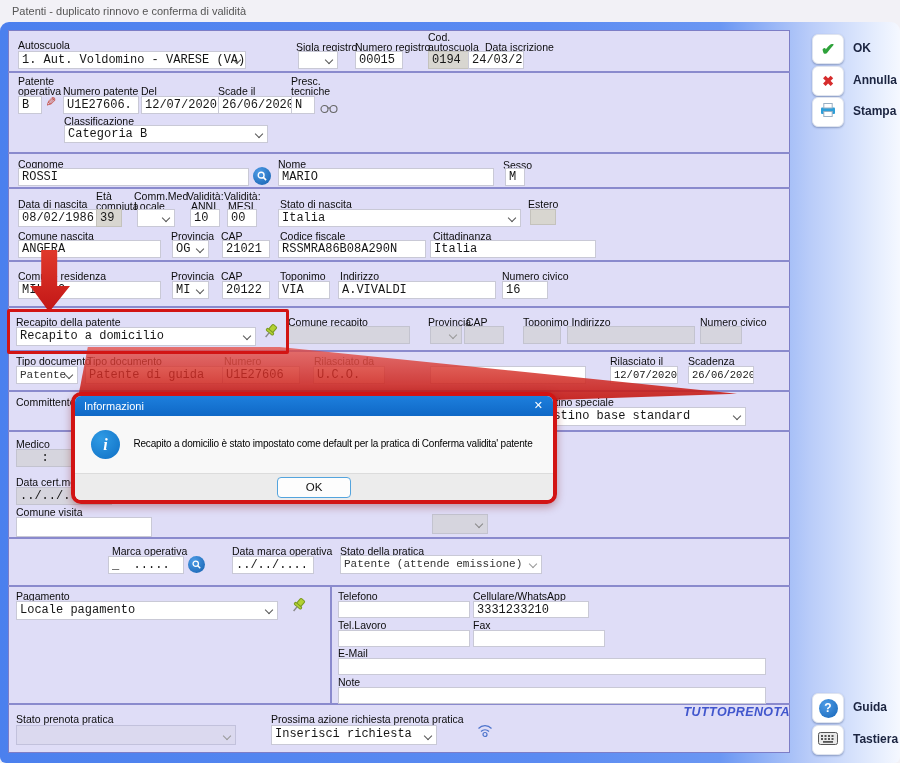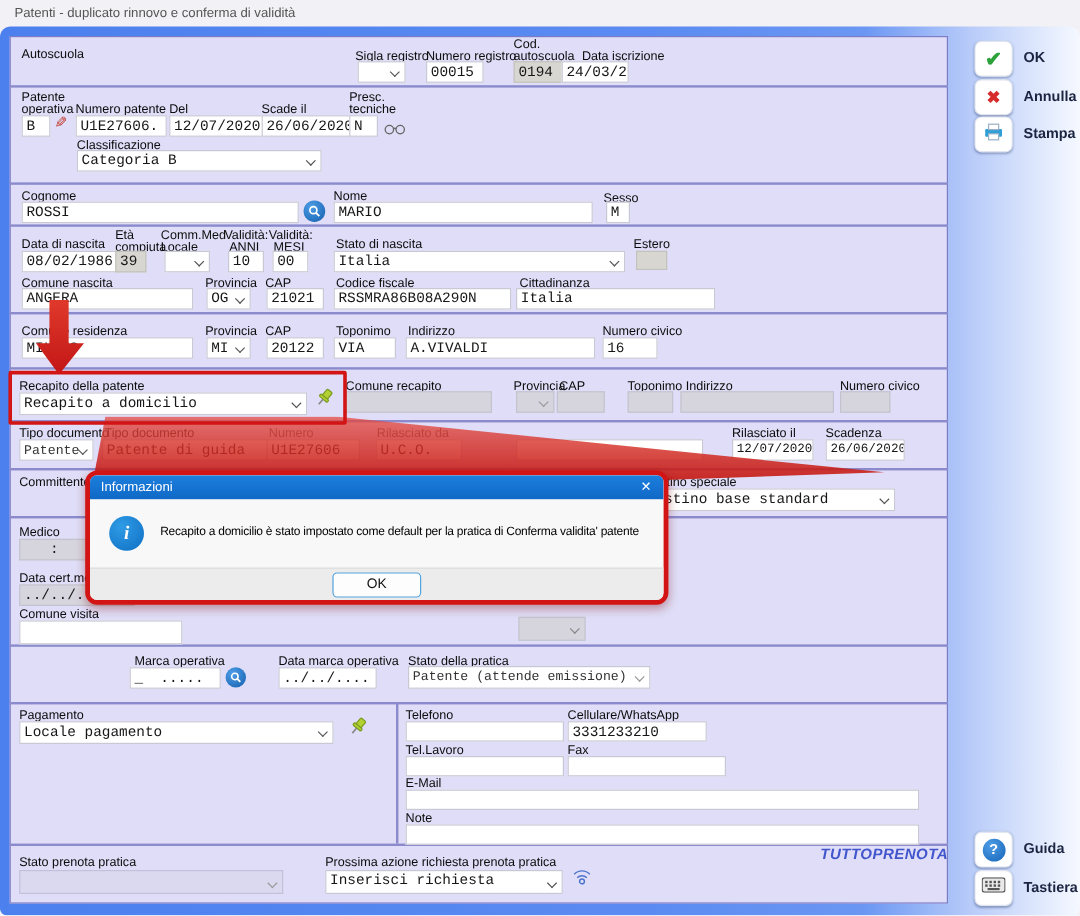--- a/index.html
+++ b/index.html
@@ -74,20 +74,21 @@
   <div class="hline" style="top:306px"></div>
   <div class="hline" style="top:350px"></div>
   <div class="hline" style="top:390px"></div>
   <div class="hline" style="top:430px"></div>
   <div class="hline" style="top:537px"></div>
   <div class="hline" style="top:585px"></div>
   <div class="hline" style="top:703px"></div>
   <div class="vline" style="left:330px;top:585px;height:118px"></div>
 
   <span class="lbl" style="left:18px;top:40px">Autoscuola</span>
+  <div class="dd" style="left:18px;top:51px;width:228px"><span>1. Aut. Voldomino - VARESE (VA)</span><i class="ch"></i></div>
   <span class="lbl" style="left:296px;top:42px">Sigla registro</span>
   <div class="dd" style="left:298px;top:51px;width:40px"><span></span><i class="ch"></i></div>
   <span class="lbl" style="left:355px;top:42px">Numero registro</span>
   <div class="fld" style="left:355px;top:51px;width:48px">00015</div>
   <span class="lbl" style="left:428px;top:32px">Cod.</span>
   <span class="lbl" style="left:428px;top:42px">autoscuola</span>
   <div class="fld dis" style="left:428px;top:51px;width:46px">0194</div>
   <span class="lbl" style="left:485px;top:42px">Data iscrizione</span>
   <div class="fld" style="left:468px;top:51px;width:56px">24/03/2023</div>
 
@@ -247,21 +248,21 @@
   <div class="fld" style="left:473px;top:630px;width:132px;height:17px"></div>
   <span class="lbl" style="left:338px;top:648px">E-Mail</span>
   <div class="fld" style="left:338px;top:658px;width:428px;height:17px"></div>
   <span class="lbl" style="left:338px;top:677px">Note</span>
   <div class="fld" style="left:338px;top:687px;width:428px;height:17px"></div>
 
   <span class="brand">TUTTOPRENOTA</span>
   <span class="lbl" style="left:16px;top:714px">Stato prenota pratica</span>
   <div class="dd dis2" style="left:16px;top:725px;width:220px;height:20px"><span></span><i class="ch" style="top:7px;border-color:#999"></i></div>
   <span class="lbl" style="left:271px;top:714px">Prossima azione richiesta prenota pratica</span>
-  <div class="dd" style="left:271px;top:725px;width:198px;height:20px"><span>Inserisci richiesta</span><i class="ch" style="top:7px"></i></div>
+  <div class="dd" style="left:271px;top:725px;width:166px;height:20px"><span>Inserisci richiesta</span><i class="ch" style="top:7px"></i></div>
   <span class="icon" style="left:476px;top:723px"><svg width="18" height="17">
         <circle cx="9" cy="11.5" r="2" fill="none" stroke="#4d74cc" stroke-width="1.2"></circle>
         <path d="M5 8.5 a5.5 5.5 0 0 1 8 0" fill="none" stroke="#4d74cc" stroke-width="1.2"></path>
         <path d="M2.5 5.5 a9 9 0 0 1 13 0" fill="none" stroke="#4d74cc" stroke-width="1.2"></path>
       </svg></span>
 
   <div class="sidebtn" style="left:812px;top:34px;width:90px;height:28px">
     <span class="sq">
         <span style="font-size:17px;color:#2ea23a;font-weight:bold">✔</span>
       </span>

